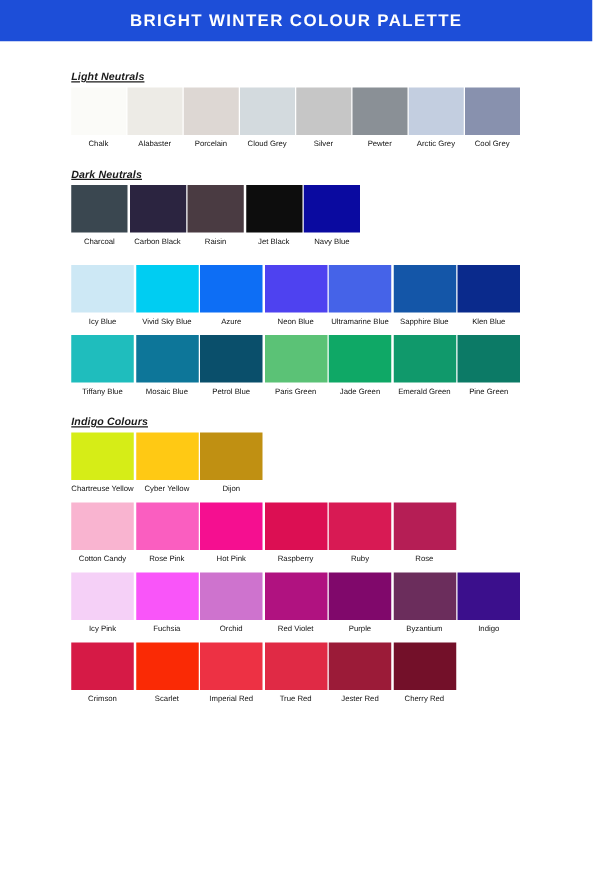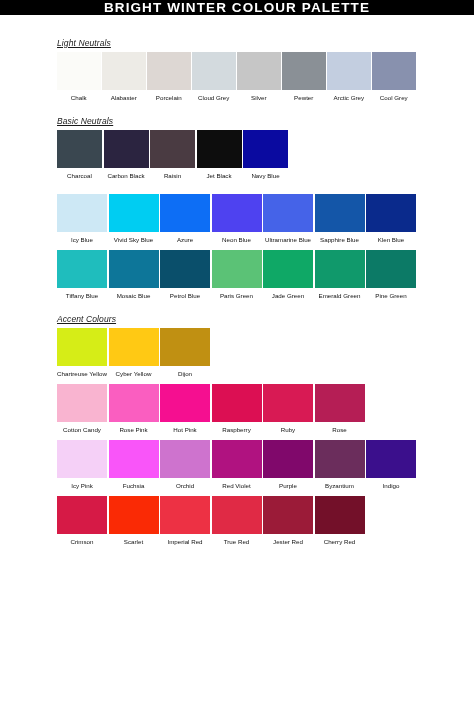--- a/index.html
+++ b/index.html
@@ -8,43 +8,43 @@
   }
   body {
     width: 474px;
     height: 711px;
     background: #ffffff;
     font-family: "Liberation Sans", sans-serif;
     overflow: hidden;
   }
 
   .header {
-    height: 15px;
-    background: #000000;
+    height: 33px;
+    background: #1d4ed8;
     display: flex;
     align-items: center;
     justify-content: center;
   }
   .header-title {
     color: #ffffff;
     font-size: 13.5px;
     font-weight: bold;
     letter-spacing: 1.1px;
   }
 
   .sheet {
     padding: 0 0 0 57px;
   }
 
   .section {
     margin-top: 0;
   }
   .section-title {
     font-size: 8.5px;
-    font-weight: normal;
+    font-weight: bold;
     font-style: italic;
     text-decoration: underline;
     color: #1a1a1a;
     margin: 0 0 4px 0;
     padding: 0;
     letter-spacing: 0.1px;
   }
   .sec-gap-1 { margin-top: 23px; }
   .sec-gap-2 { margin-top: 14px; }
   .sec-gap-3 { margin-top: 14px; }
@@ -118,21 +118,21 @@
           <div class="sw-label">Arctic Grey</div>
         </div>
         <div class="sw">
           <div class="chip" style="background: rgb(136, 145, 174);"></div>
           <div class="sw-label">Cool Grey</div>
         </div>
       </div>
   </div>
 
   <div class="section sec-gap-2">
-    <div class="section-title">Basic Neutrals</div>
+    <div class="section-title">Dark Neutrals</div>
     <div class="row w5">
         <div class="sw">
           <div class="chip" style="background: rgb(58, 71, 80);"></div>
           <div class="sw-label">Charcoal</div>
         </div>
         <div class="sw">
           <div class="chip" style="background: rgb(43, 36, 64);"></div>
           <div class="sw-label">Carbon Black</div>
         </div>
         <div class="sw">
@@ -207,21 +207,21 @@
           <div class="sw-label">Emerald Green</div>
         </div>
         <div class="sw">
           <div class="chip" style="background: rgb(12, 122, 102);"></div>
           <div class="sw-label">Pine Green</div>
         </div>
       </div>
   </div>
 
   <div class="section sec-gap-4">
-    <div class="section-title">Accent Colours</div>
+    <div class="section-title">Indigo Colours</div>
     <div class="row w3">
         <div class="sw">
           <div class="chip" style="background: rgb(214, 237, 23);"></div>
           <div class="sw-label">Chartreuse Yellow</div>
         </div>
         <div class="sw">
           <div class="chip" style="background: rgb(255, 201, 20);"></div>
           <div class="sw-label">Cyber Yellow</div>
         </div>
         <div class="sw">

